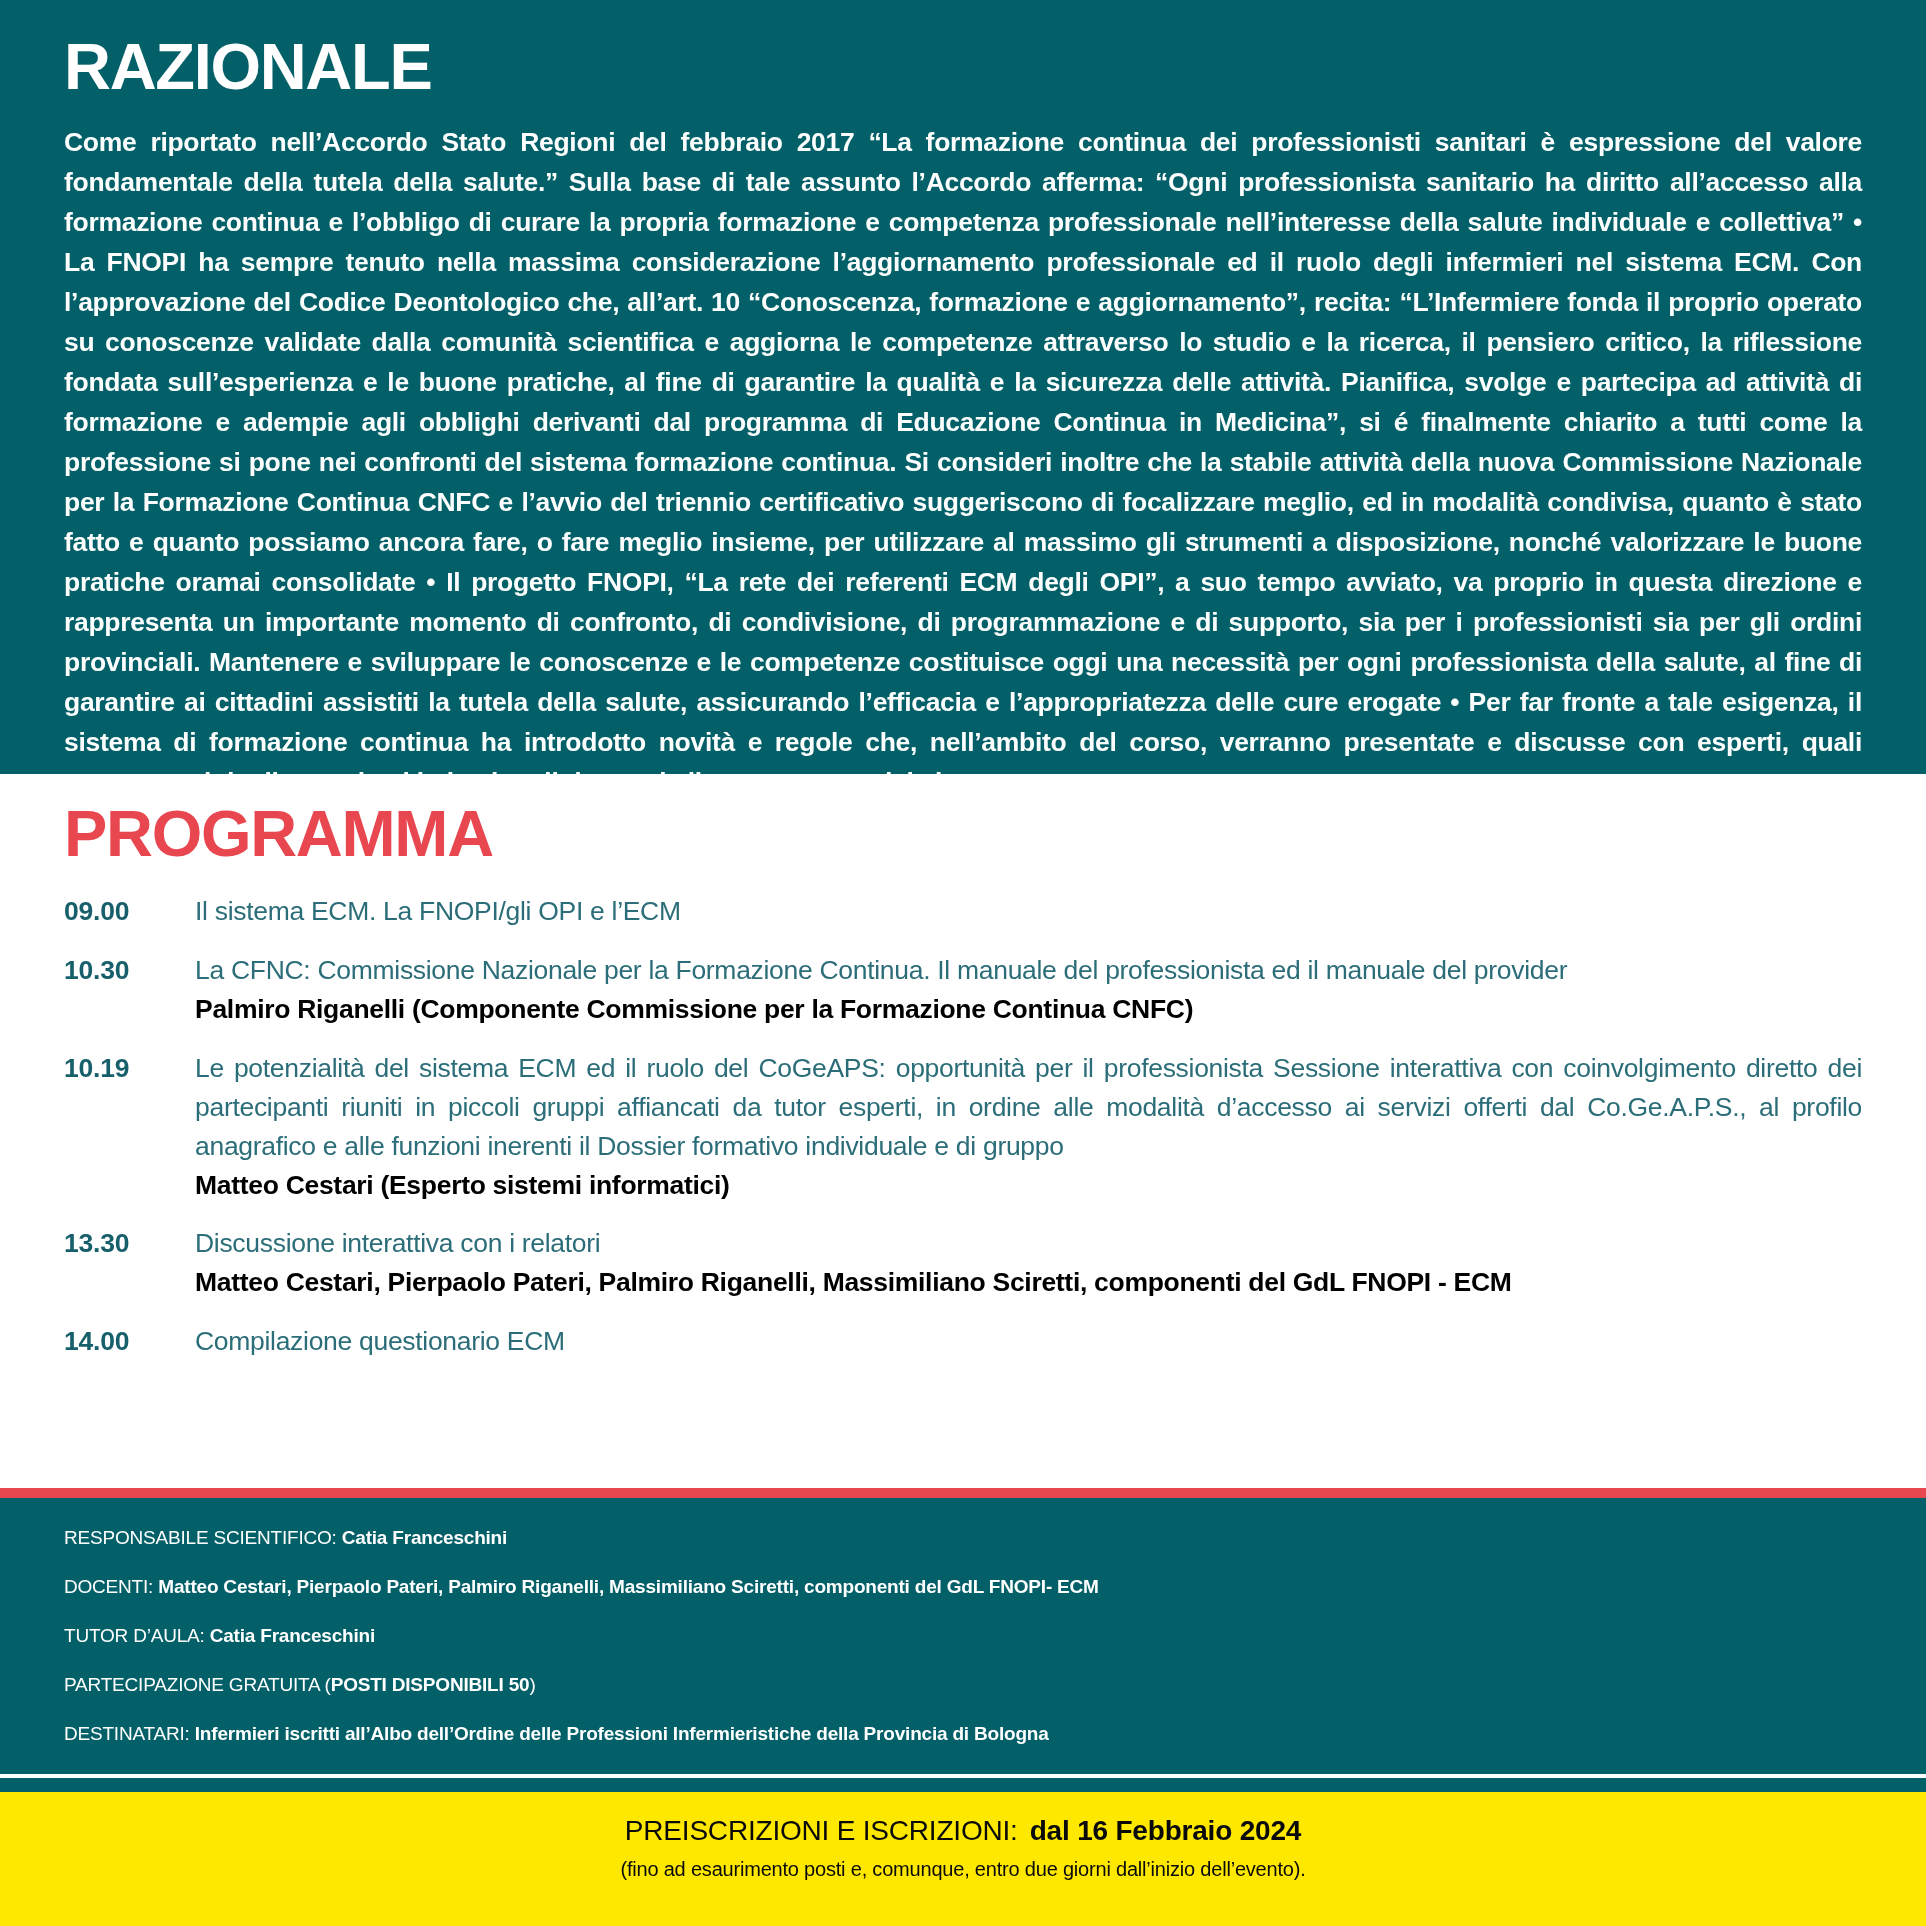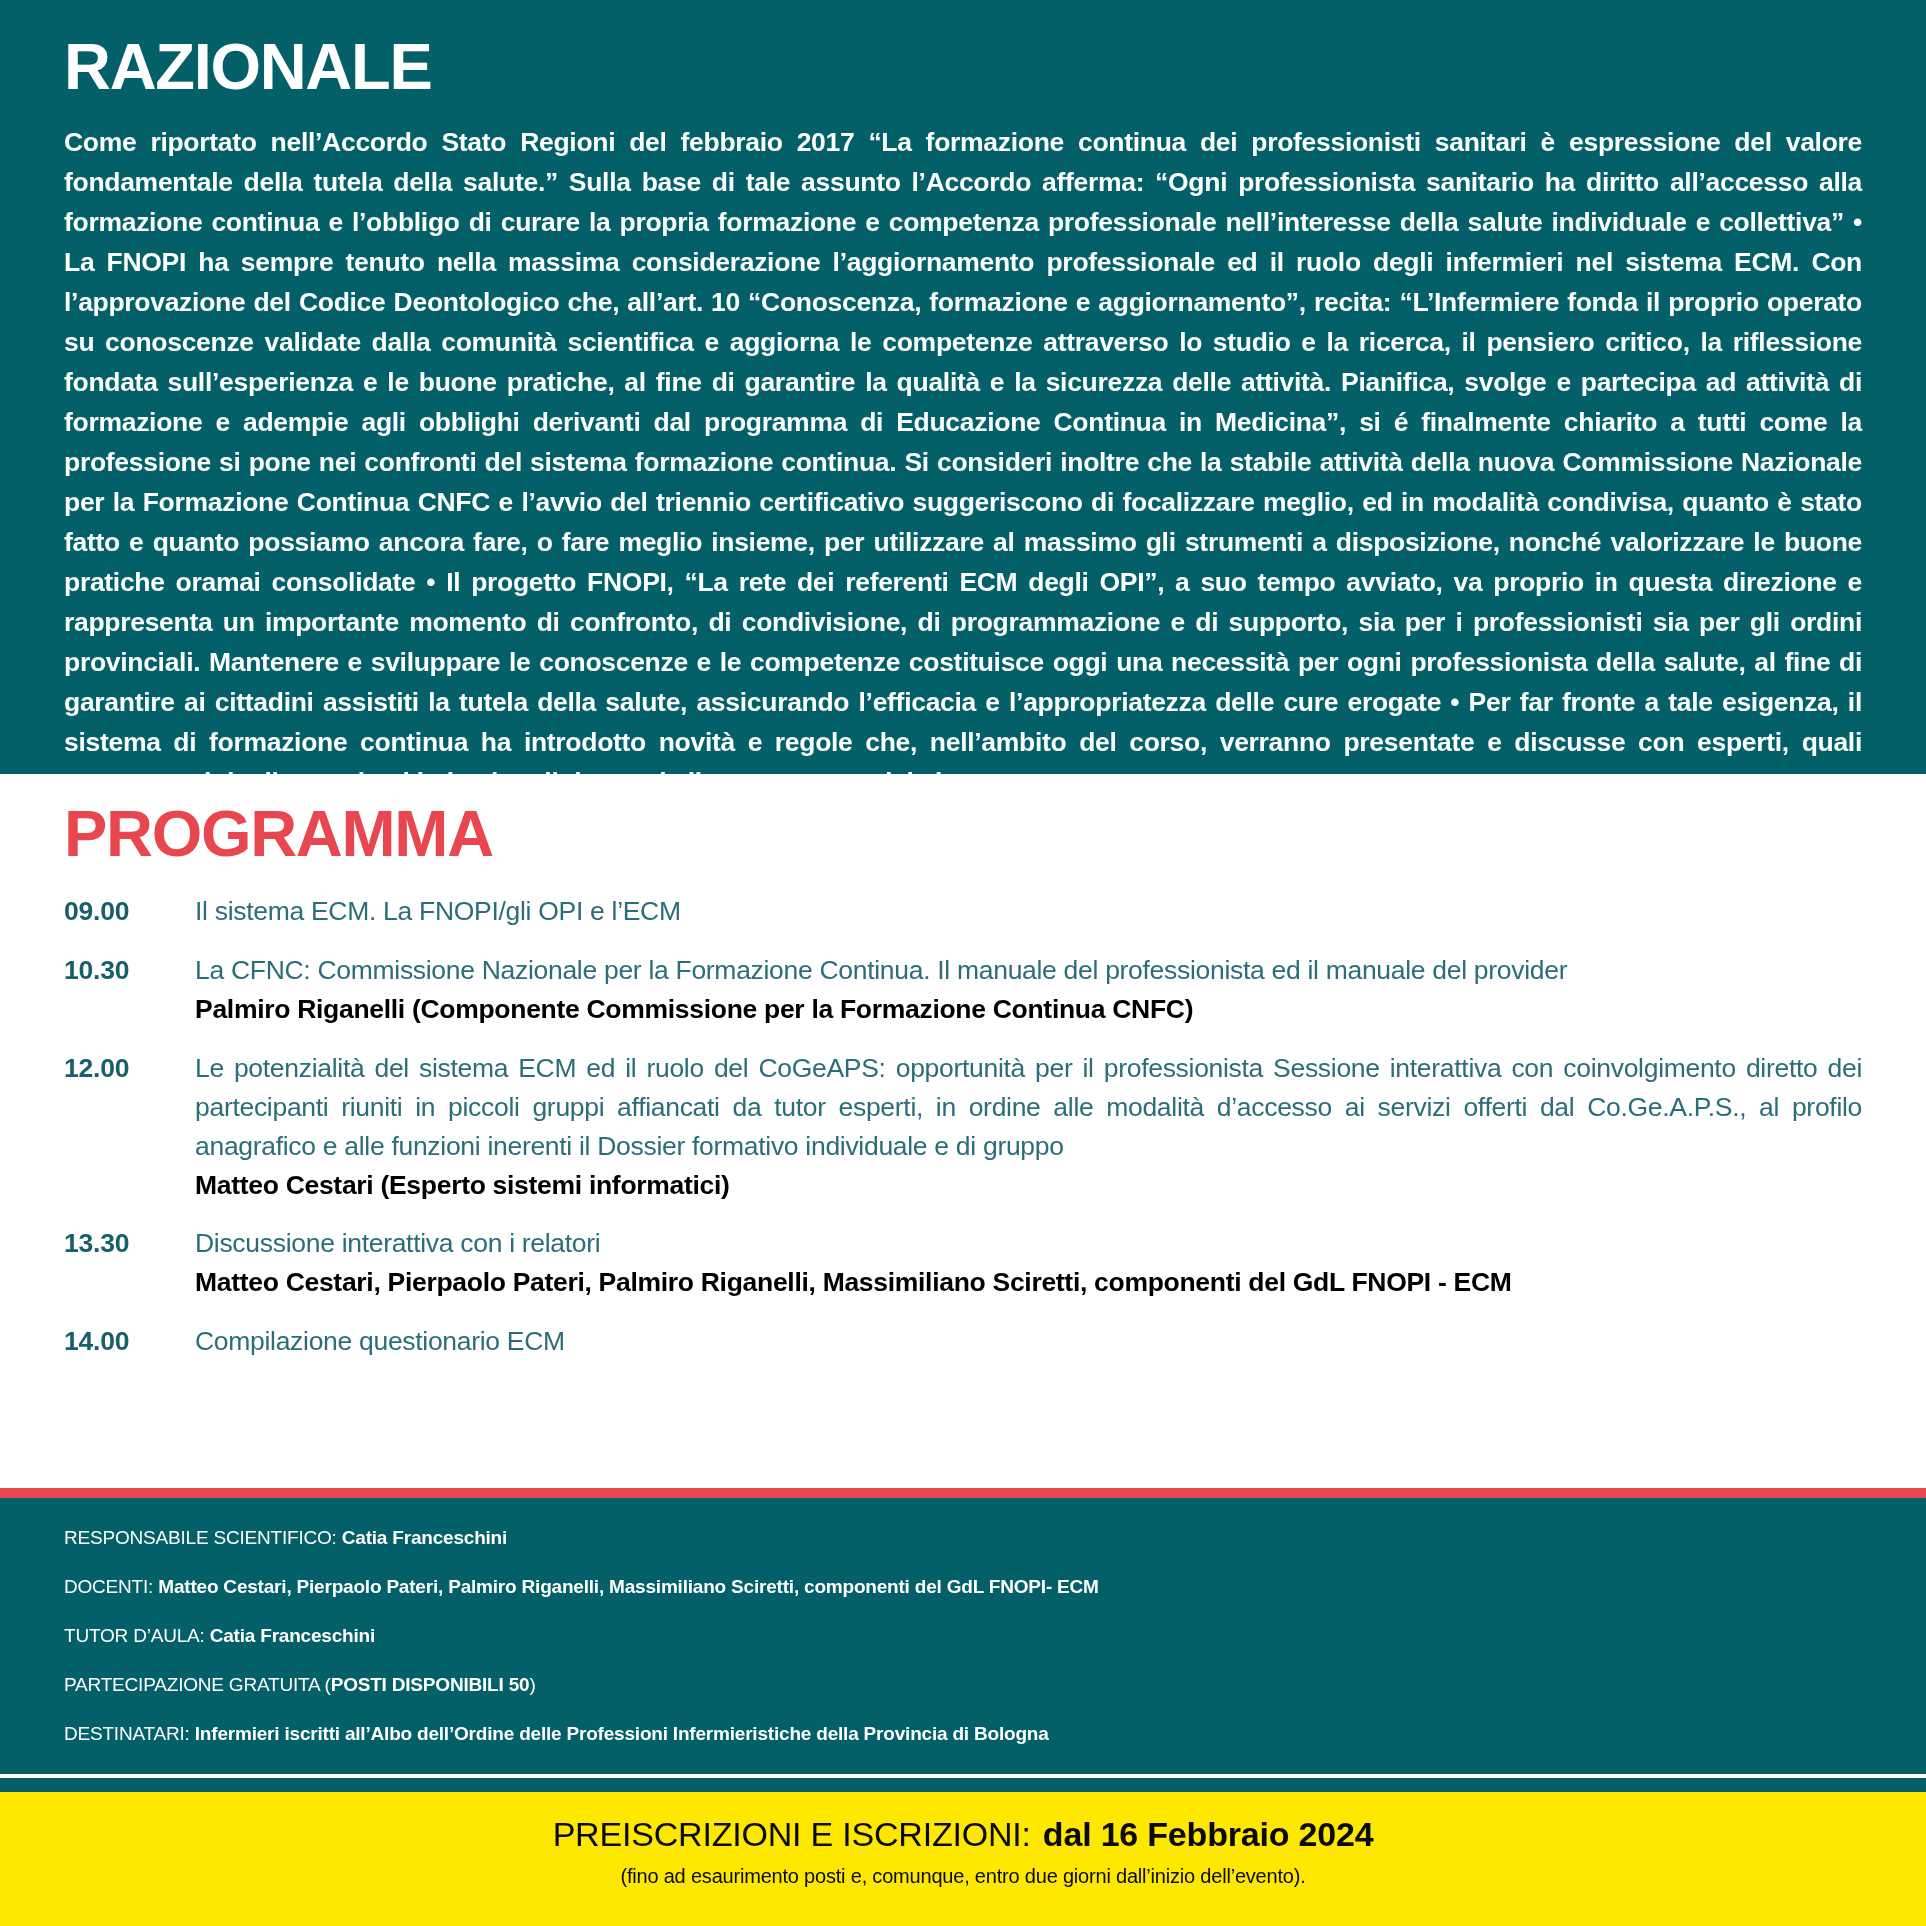--- a/index.html
+++ b/index.html
@@ -106,21 +106,21 @@
   .strip-teal { height: 13.7px; background: #046068; }
   
   .footer {
     height: 135px;
     background: #ffe800;
     box-sizing: border-box;
     padding-top: 23.5px;
     text-align: center;
     color: #0a0a0a;
   }
-  .f-line1 { font-size: 34px; letter-spacing: -0.2px; }
+  .f-line1 { font-size: 28px; letter-spacing: -0.2px; }
   .f-date { font-weight: 700; margin-left: 12px; }
   .f-line2 { font-size: 20px; margin-top: 10.3px; letter-spacing: -0.2px; }
 </style>
 </head>
 <body>
 
 <div id="page">
 
   <div class="rationale">
     <div class="r-title">RAZIONALE</div>
@@ -140,21 +140,21 @@
 
       <div class="prog-item">
         <div class="prog-time">10.30</div>
         <div class="prog-body">
           <div class="prog-title">La CFNC: Commissione Nazionale per la Formazione Continua. Il manuale del professionista ed il manuale del provider</div>
           <div class="prog-speakers">Palmiro Riganelli (Componente Commissione per la Formazione Continua CNFC)</div>
         </div>
       </div>
 
       <div class="prog-item">
-        <div class="prog-time">12.00</div>
+        <div class="prog-time">10.19</div>
         <div class="prog-body">
           <div class="prog-title">Le potenzialità del sistema ECM ed il ruolo del CoGeAPS: opportunità per il professionista Sessione interattiva con coinvolgimento diretto dei partecipanti riuniti in piccoli gruppi affiancati da tutor esperti, in ordine alle modalità d’accesso ai servizi offerti dal Co.Ge.A.P.S., al profilo anagrafico e alle funzioni inerenti il Dossier formativo individuale e di gruppo</div>
           <div class="prog-speakers">Matteo Cestari (Esperto sistemi informatici)</div>
         </div>
       </div>
 
       <div class="prog-item">
         <div class="prog-time">13.30</div>
         <div class="prog-body">
           <div class="prog-title">Discussione interattiva con i relatori</div>

